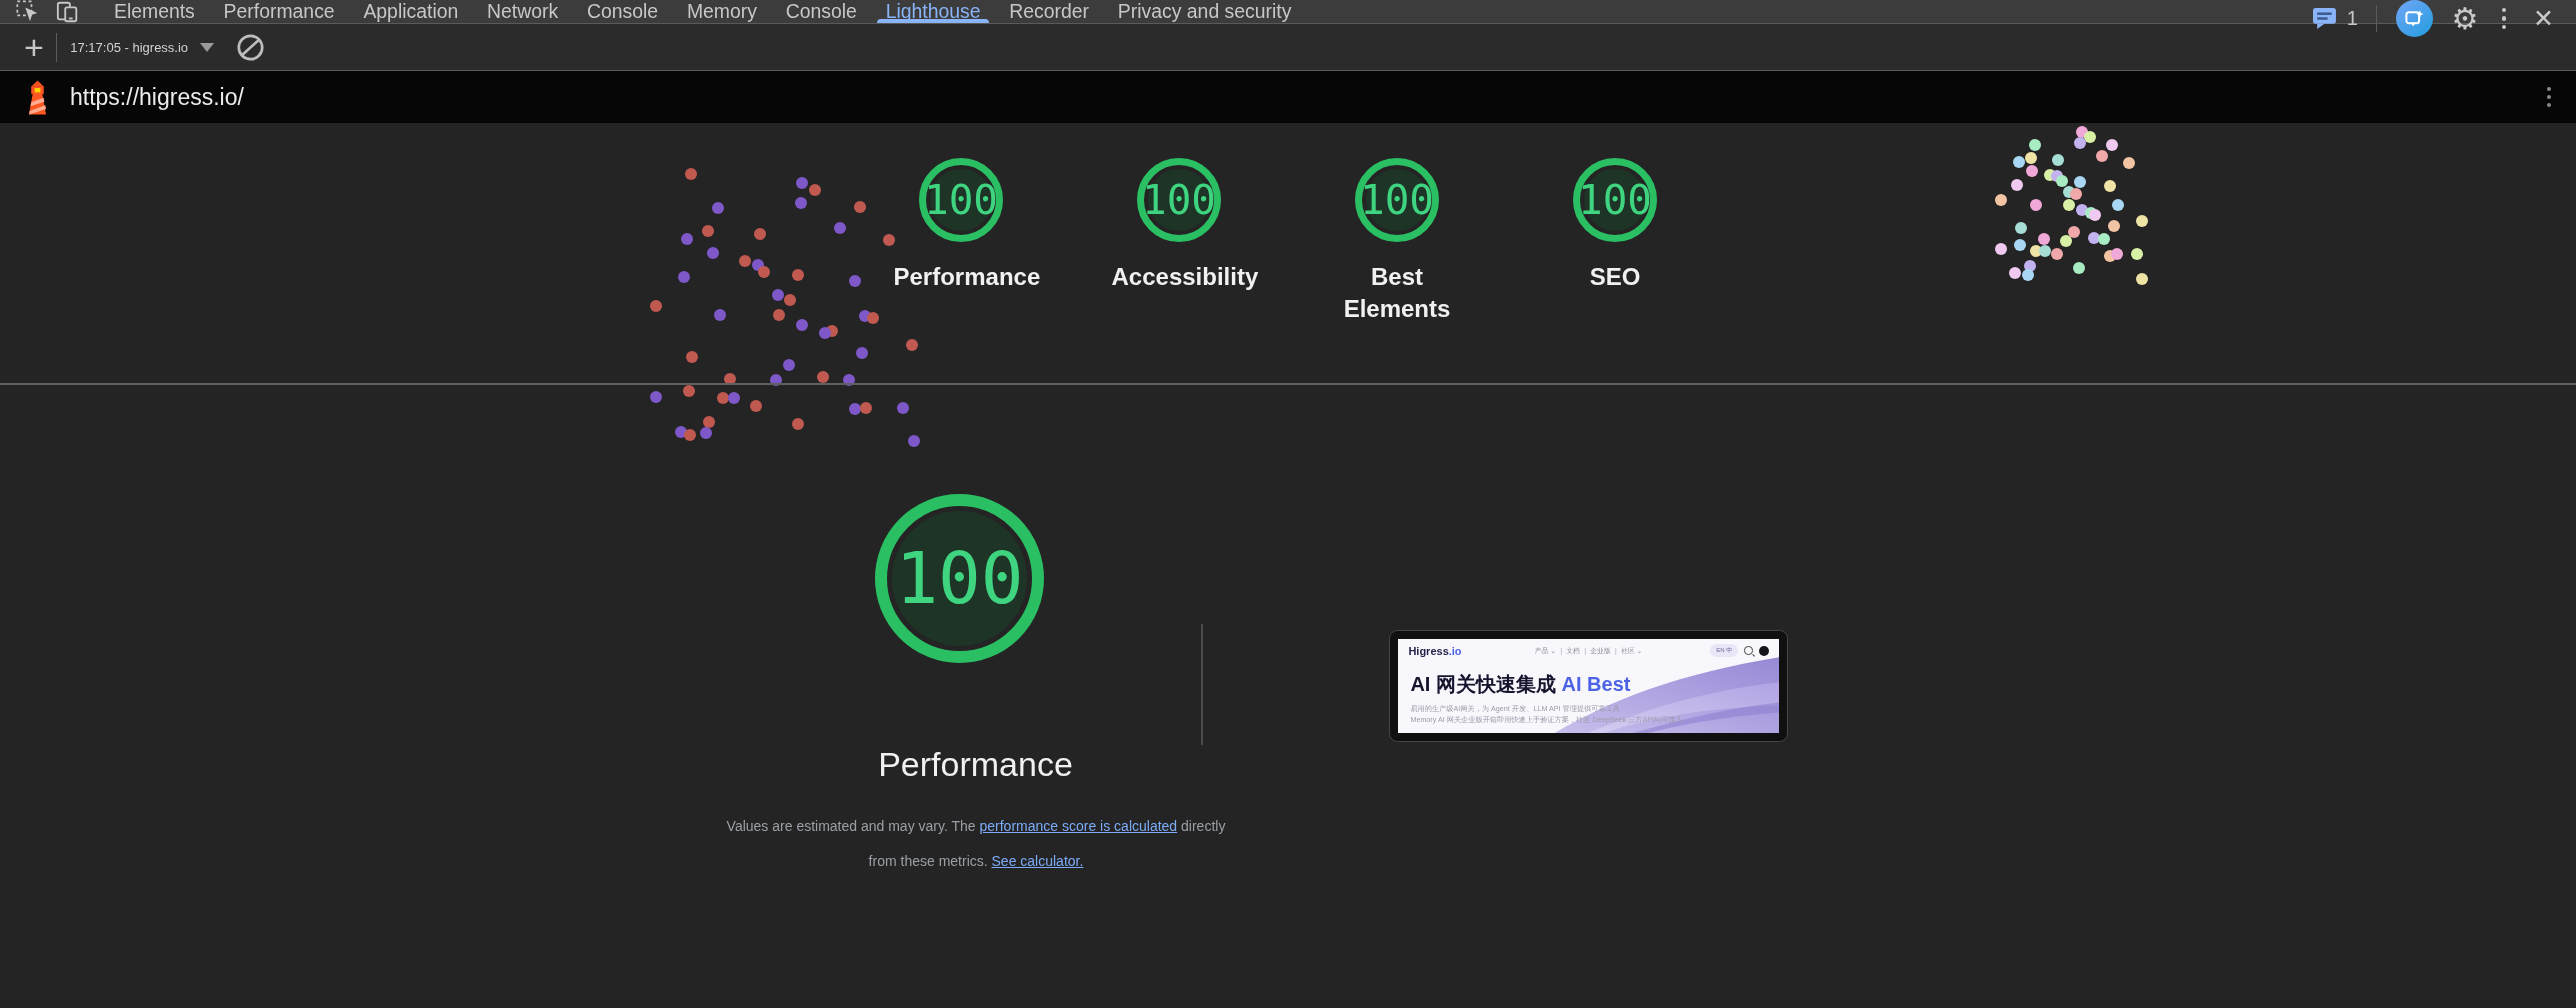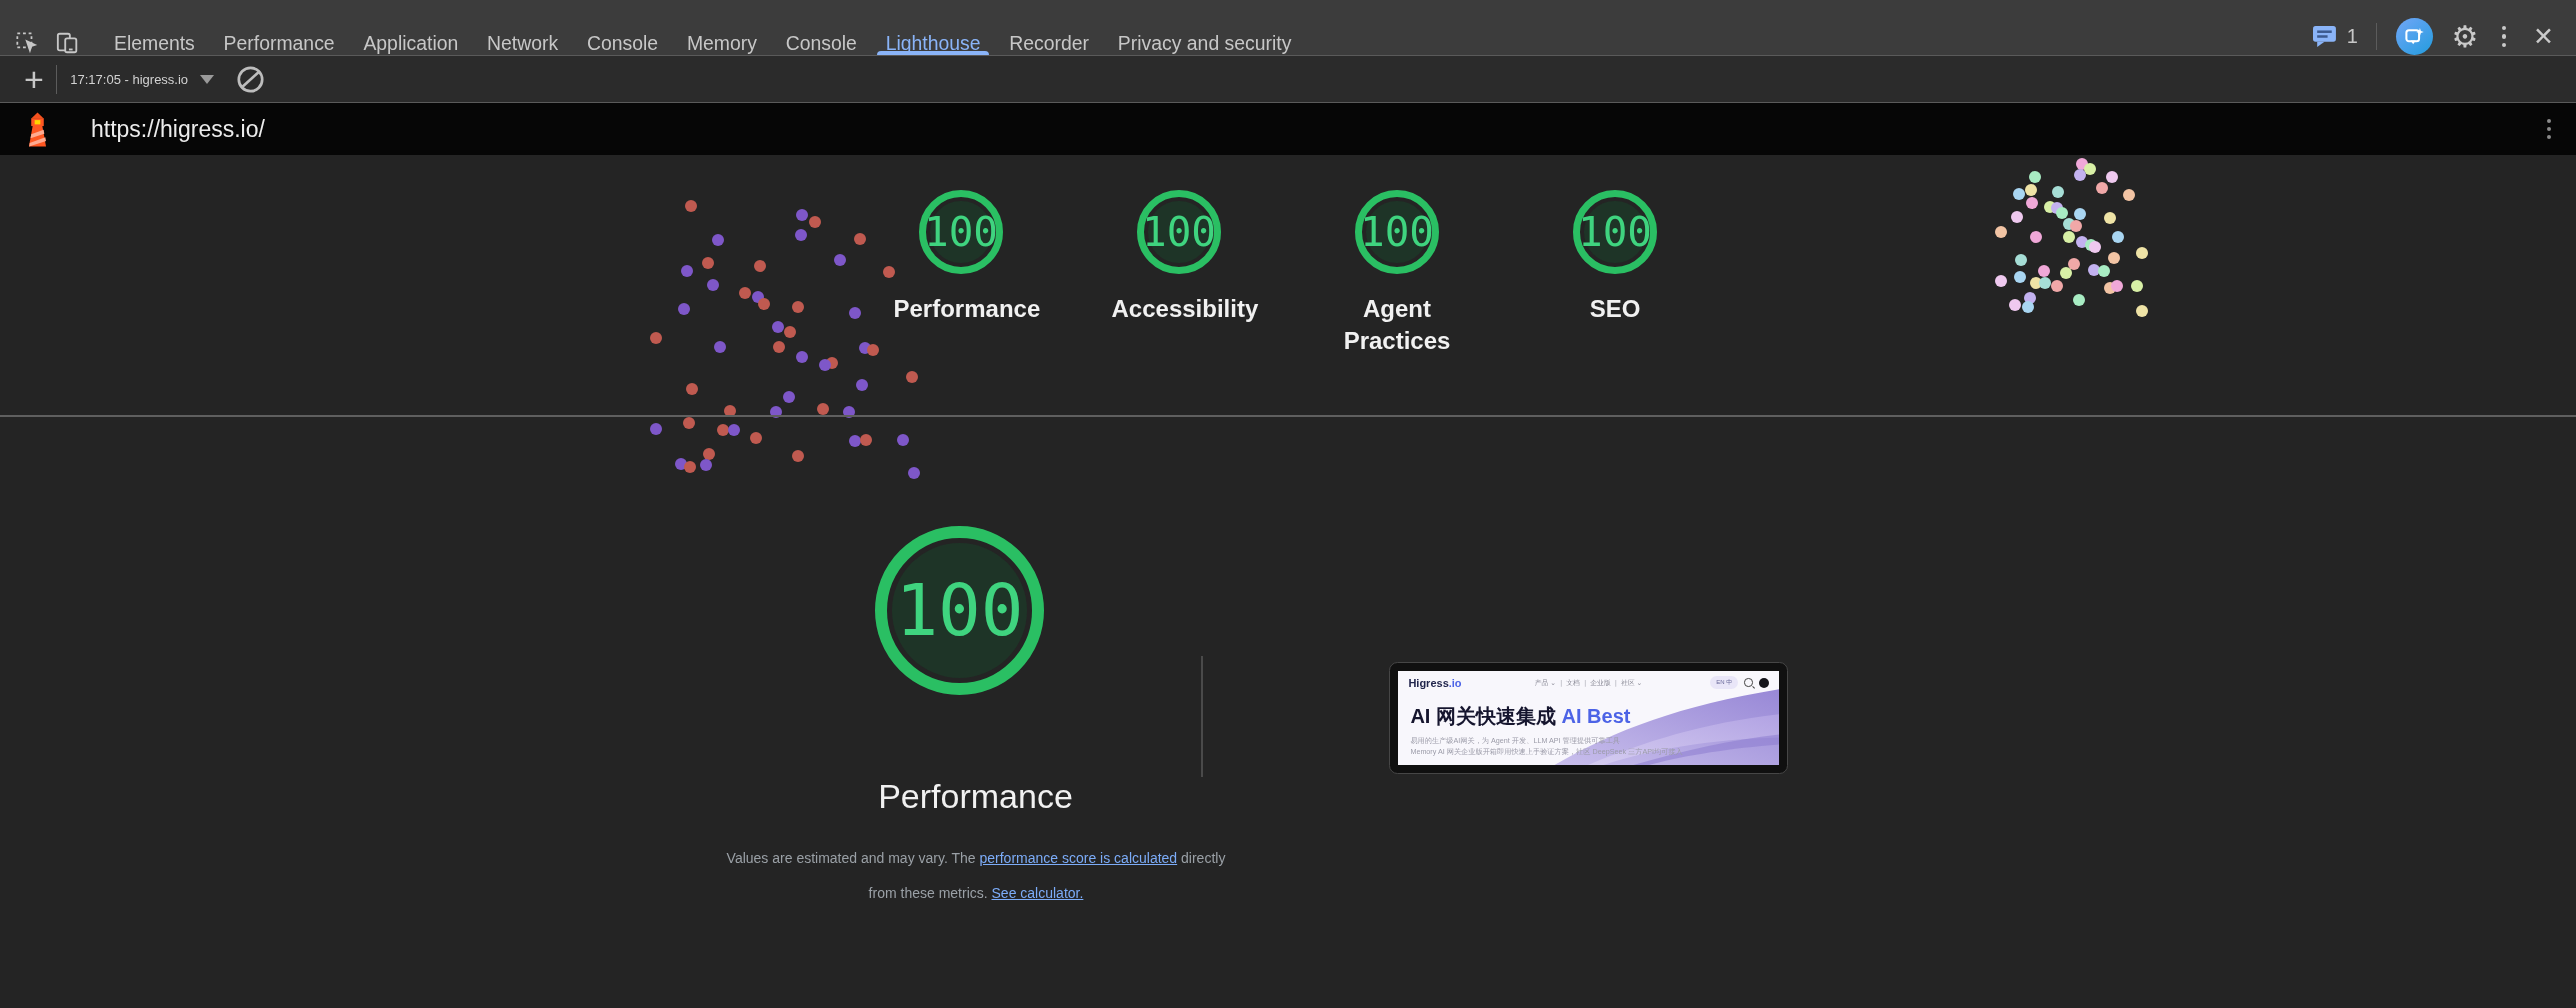--- a/index.html
+++ b/index.html
@@ -4,22 +4,22 @@
 <style>
   * { margin:0; padding:0; box-sizing:border-box; }
   html,body { width:2576px; height:1008px; }
   body {
     font-family:"Liberation Sans", sans-serif;
     background:#242424; color:#c7c7c7;
     overflow:hidden; position:relative;
   }
   
   .tabbar {
-    height:56px; background:#3c3c3c; border-bottom:0.8px solid #5a5a5a;
-    display:flex; align-items:flex-end; padding-left:6.8px;
+    height:24px; background:#3c3c3c; border-bottom:0.8px solid #5a5a5a;
+    display:flex; align-items:flex-start; padding-left:6.8px;
   }
   .icon-btn { width:41px; display:flex; align-items:center; justify-content:center; cursor:pointer; }
   .vdiv { width:0.8px; background:#5c5c5c; margin:7.6px 5px; }
   .tab {
     padding:0 14.4px; font-size:19.4px; color:#c7c7c7;
     display:flex; align-items:center; position:relative; white-space:nowrap; cursor:pointer;
   }
   .tab.active { color:var(--tab-accent); }
   .tab.active::after {
     content:""; position:absolute; left:6px; right:6px; bottom:0; height:4.2px;
@@ -41,21 +41,21 @@
   .toolbar2 {
     height:47px; background:#2b2b2b; border-bottom:0.8px solid #5a5a5a;
     display:flex; align-items:center; padding-left:12px;
   }
   .plus-btn { font-size:34px; font-weight:300; color:#c7c7c7; width:44px; text-align:center; cursor:pointer; }
   .report-select { display:flex; align-items:center; gap:12px; margin-left:13.5px; cursor:pointer; }
   .report-select .lbl { font-size:13px; color:#d2d2d2; }
   .caret { width:0; height:0; border-left:7.6px solid transparent; border-right:7.6px solid transparent; border-top:9.3px solid #9a9a9a; }
   .block-btn { margin-left:22px; cursor:pointer; display:flex; }
   
-  .urlrow { height:52px; background:#060606; display:flex; align-items:center; padding:0 20px;gap:21px; }
+  .urlrow { height:52px; background:#060606; display:flex; align-items:center; padding:0 20px; }
   .url-text { font-size:23px; color:#ececec; margin-left:15px; }
   .urlrow .dots-v { margin-left:auto; }
   .urlrow .dots-v i { background:#8a8a8a; }
   
   .report { position:relative; height:866px; background:#242424; overflow:hidden;padding-left:16px; }
   .section-divider { position:absolute; left:0; right:0; top:260px; height:1.7px; background:#5f5f5f; }
   
   .gauge-row {
     position:absolute; top:35px; left:50%; transform:translateX(-50%);
     display:flex; gap:56px;
@@ -323,21 +323,21 @@
     <a class="cat">
       <span class="gauge">
           <span class="num">100</span>
         </span>
       <span class="cat-label">Accessibility</span>
     </a>
     <a class="cat">
       <span class="gauge">
           <span class="num">100</span>
         </span>
-      <span class="cat-label">Agent Practices</span>
+      <span class="cat-label">Best Elements</span>
     </a>
     <a class="cat">
       <span class="gauge">
           <span class="num">100</span>
         </span>
       <span class="cat-label">SEO</span>
     </a>
   </div>
 
   <div class="section-divider"></div>

